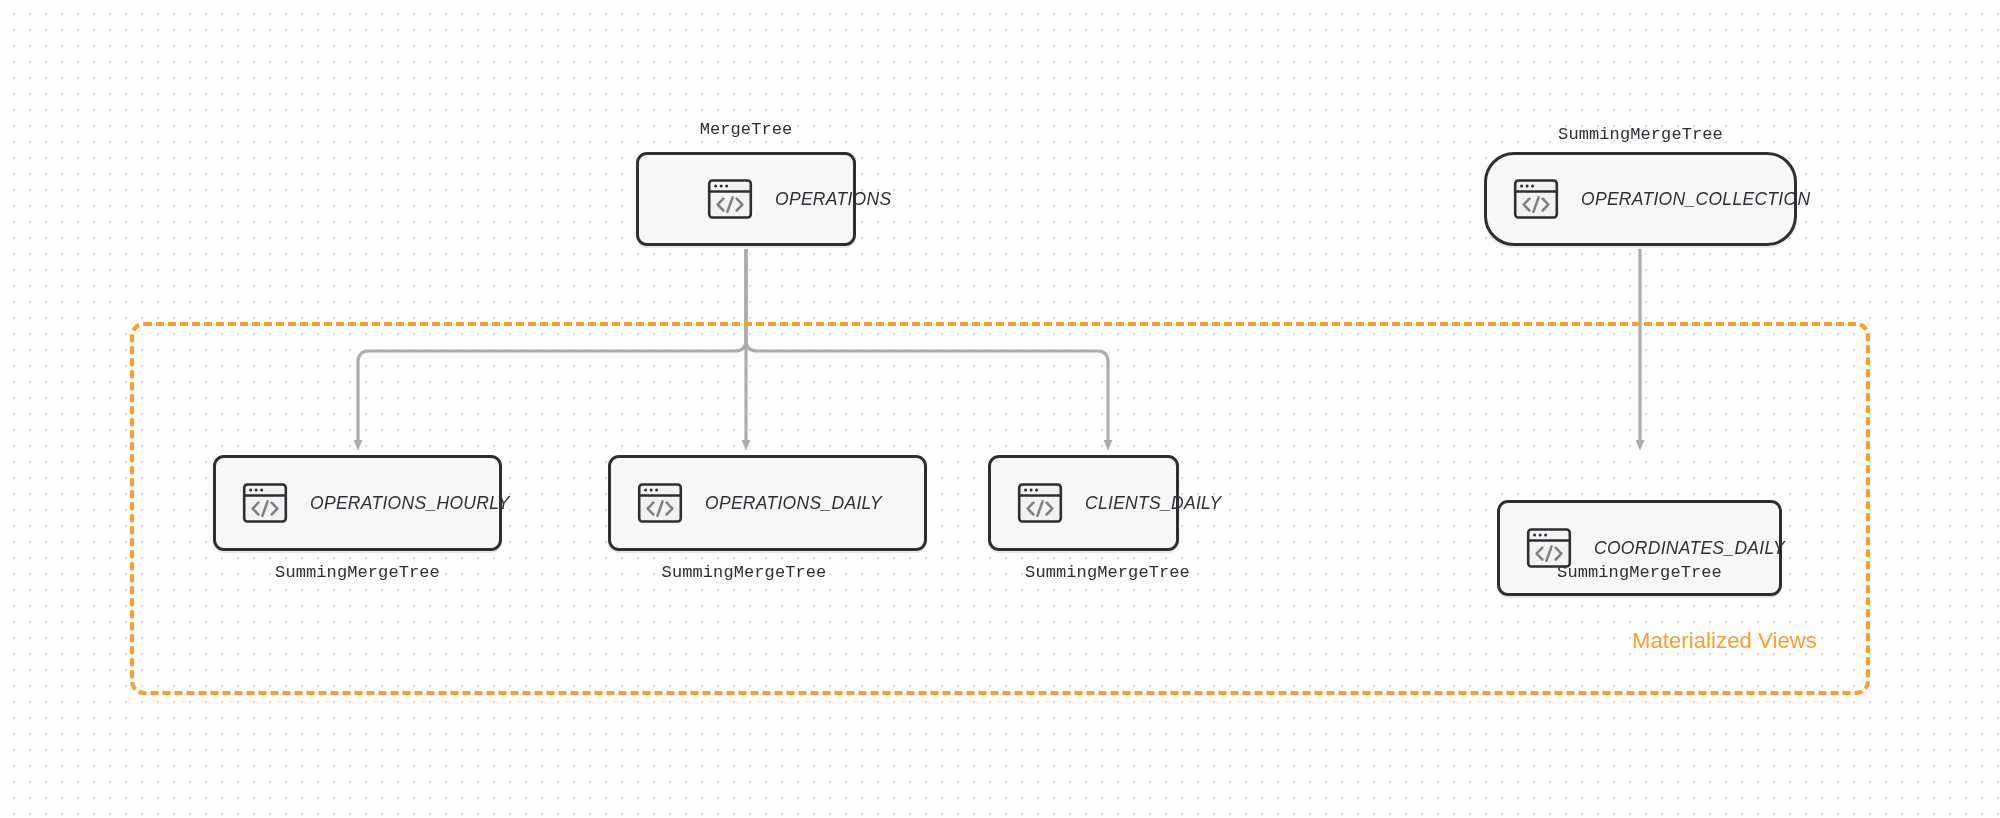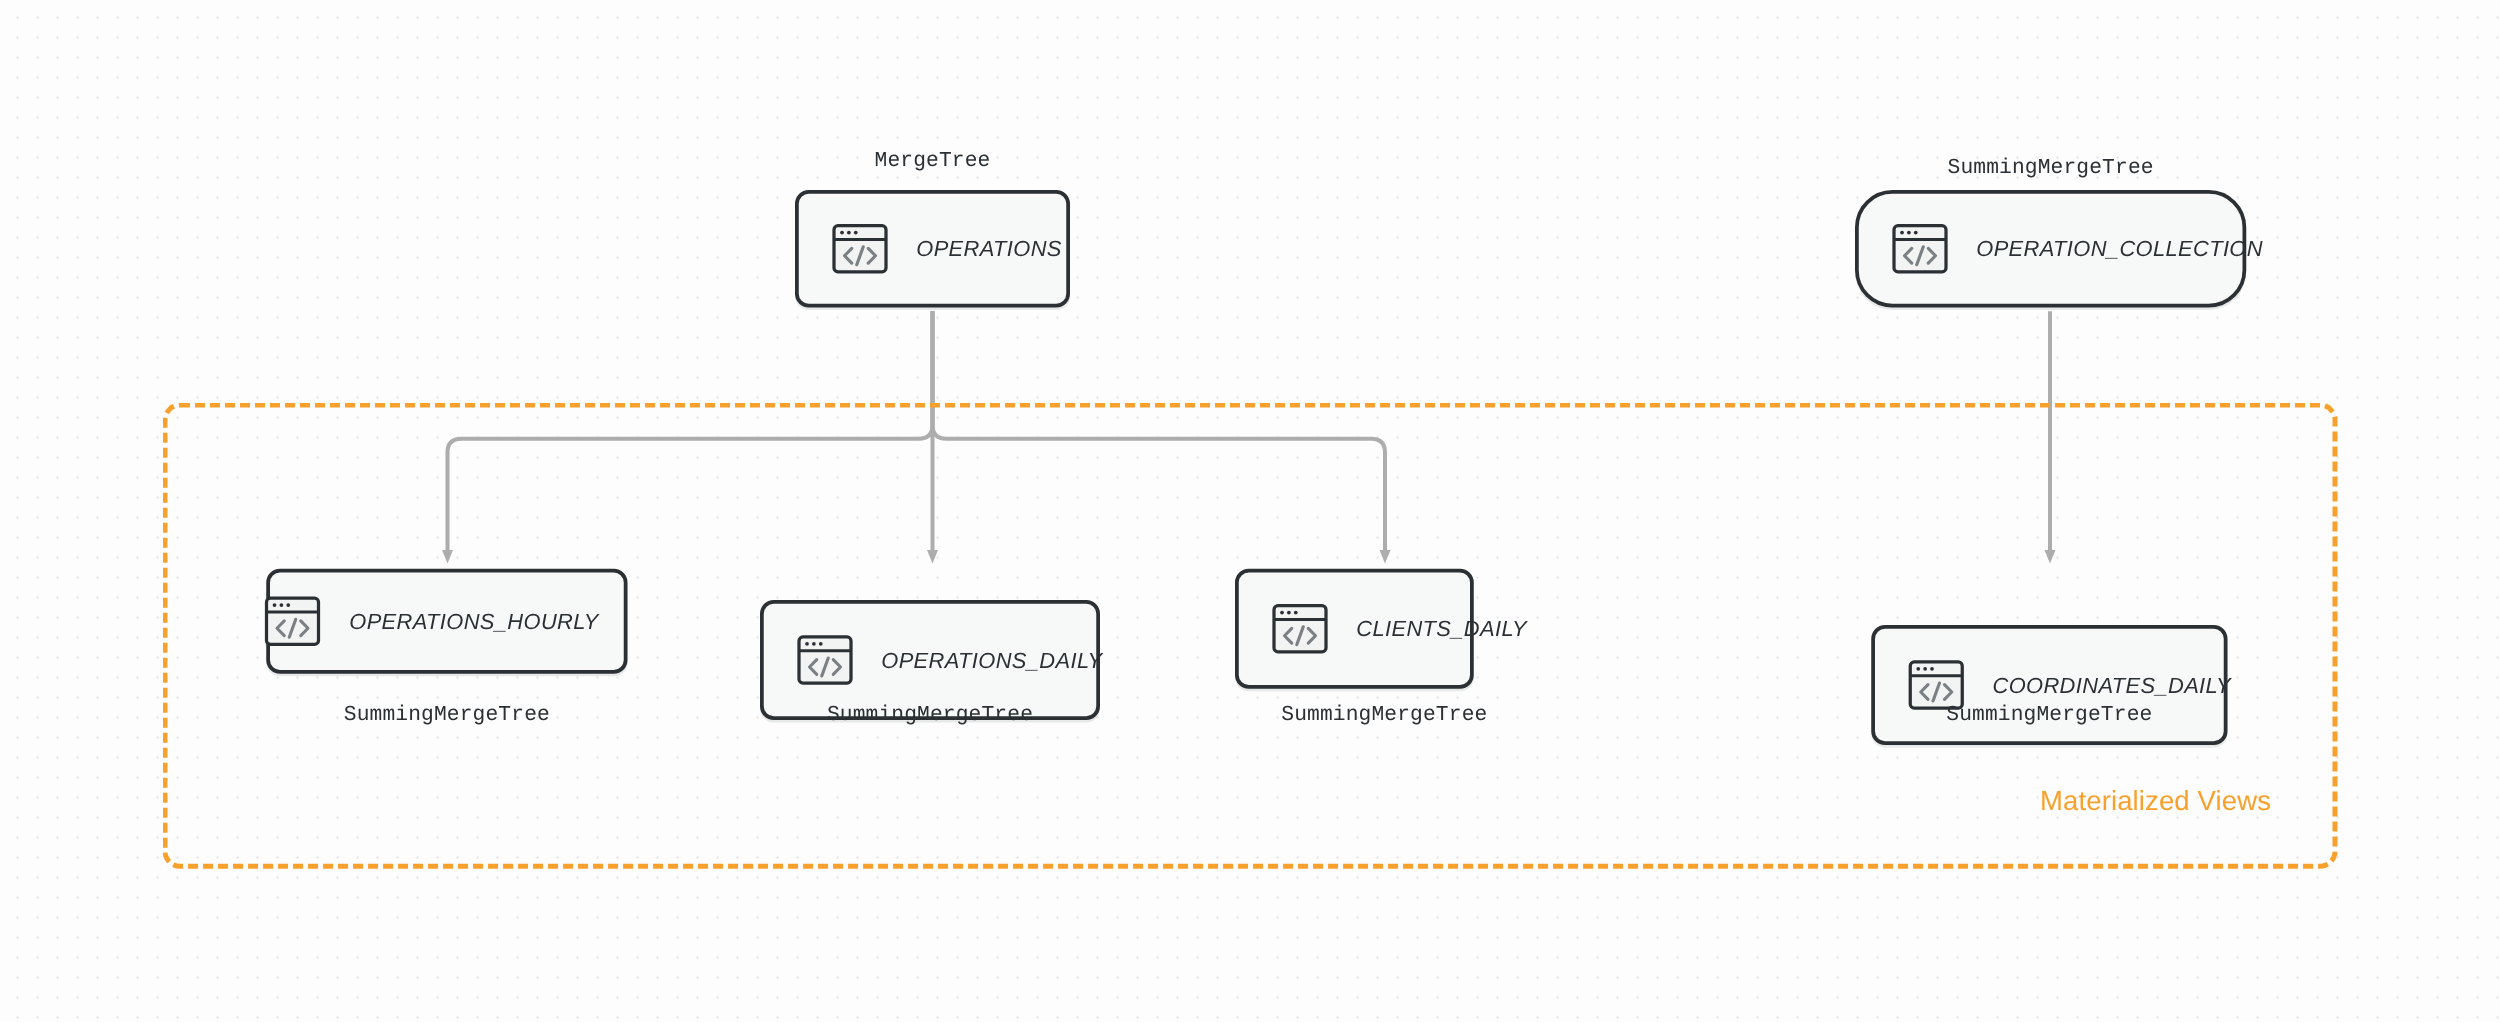--- a/index.html
+++ b/index.html
@@ -101,21 +101,21 @@
 
     <path d="M746,249 L746,340 Q746,351 757,351 L1097,351 Q1108,351 1108,362 L1108,441" fill="none" stroke="#adadad" stroke-width="3.2" stroke-linejoin="round" marker-end="url(#arrowhead)"></path>
 
     <path d="M1640,249 L1640,441" fill="none" stroke="#adadad" stroke-width="3.2" marker-end="url(#arrowhead)"></path>
   </svg>
 
   <div class="mv-group" style="left:130px; top:322px; width:1740px; height:373px;"></div>
   <div class="mv-group-label" style="left:1632px; top:628px;">Materialized Views</div>
 
   <div class="engine-caption" style="left:636px; top:120px; width:220px;">MergeTree</div>
-  <div class="node" style="left:636px; top:152px; width:220px; height:94px;">
+  <div class="node" style="left:636px; top:152px; width:220px; height:94px;padding-left:42px;">
     <svg class="node-icon" viewBox="0 0 46 46" xmlns="http://www.w3.org/2000/svg">
       <rect x="2.2" y="4.5" width="41.6" height="37" rx="3.2" fill="#f2f3f3" stroke="#2b3034" stroke-width="2.6"></rect>
       <path d="M2.2,15.5 H43.8" stroke="#2b3034" stroke-width="2.4"></path>
       <circle cx="8.6" cy="10" r="1.5" fill="#2b3034"></circle>
       <circle cx="14.1" cy="10" r="1.5" fill="#2b3034"></circle>
       <circle cx="19.6" cy="10" r="1.5" fill="#2b3034"></circle>
       <path d="M16.4,22.7 L10.6,28.6 L16.4,34.5" fill="none" stroke="#7b8084" stroke-width="2.5" stroke-linecap="round" stroke-linejoin="round"></path>
       <path d="M29.6,22.7 L35.4,28.6 L29.6,34.5" fill="none" stroke="#7b8084" stroke-width="2.5" stroke-linecap="round" stroke-linejoin="round"></path>
       <path d="M25.6,21.4 L20.4,35.8" fill="none" stroke="#7b8084" stroke-width="2.5" stroke-linecap="round"></path>
     </svg>
@@ -130,36 +130,36 @@
       <circle cx="8.6" cy="10" r="1.5" fill="#2b3034"></circle>
       <circle cx="14.1" cy="10" r="1.5" fill="#2b3034"></circle>
       <circle cx="19.6" cy="10" r="1.5" fill="#2b3034"></circle>
       <path d="M16.4,22.7 L10.6,28.6 L16.4,34.5" fill="none" stroke="#7b8084" stroke-width="2.5" stroke-linecap="round" stroke-linejoin="round"></path>
       <path d="M29.6,22.7 L35.4,28.6 L29.6,34.5" fill="none" stroke="#7b8084" stroke-width="2.5" stroke-linecap="round" stroke-linejoin="round"></path>
       <path d="M25.6,21.4 L20.4,35.8" fill="none" stroke="#7b8084" stroke-width="2.5" stroke-linecap="round"></path>
     </svg>
     <span class="node-label">OPERATION_COLLECTION</span>
   </div>
 
-  <div class="node" style="left:213px; top:455px; width:289px; height:84px;justify-content:flex-end;">
+  <div class="node" style="left:213px; top:455px; width:289px; height:96px;">
     <svg class="node-icon" viewBox="0 0 46 46" xmlns="http://www.w3.org/2000/svg">
       <rect x="2.2" y="4.5" width="41.6" height="37" rx="3.2" fill="#f2f3f3" stroke="#2b3034" stroke-width="2.6"></rect>
       <path d="M2.2,15.5 H43.8" stroke="#2b3034" stroke-width="2.4"></path>
       <circle cx="8.6" cy="10" r="1.5" fill="#2b3034"></circle>
       <circle cx="14.1" cy="10" r="1.5" fill="#2b3034"></circle>
       <circle cx="19.6" cy="10" r="1.5" fill="#2b3034"></circle>
       <path d="M16.4,22.7 L10.6,28.6 L16.4,34.5" fill="none" stroke="#7b8084" stroke-width="2.5" stroke-linecap="round" stroke-linejoin="round"></path>
       <path d="M29.6,22.7 L35.4,28.6 L29.6,34.5" fill="none" stroke="#7b8084" stroke-width="2.5" stroke-linecap="round" stroke-linejoin="round"></path>
       <path d="M25.6,21.4 L20.4,35.8" fill="none" stroke="#7b8084" stroke-width="2.5" stroke-linecap="round"></path>
     </svg>
     <span class="node-label">OPERATIONS_HOURLY</span>
   </div>
   <div class="engine-caption" style="left:213px; top:563px; width:289px;">SummingMergeTree</div>
 
-  <div class="node" style="left:608px; top:455px; width:272px; height:96px;margin-top:25px;">
+  <div class="node" style="left:608px; top:455px; width:319px; height:96px;">
     <svg class="node-icon" viewBox="0 0 46 46" xmlns="http://www.w3.org/2000/svg">
       <rect x="2.2" y="4.5" width="41.6" height="37" rx="3.2" fill="#f2f3f3" stroke="#2b3034" stroke-width="2.6"></rect>
       <path d="M2.2,15.5 H43.8" stroke="#2b3034" stroke-width="2.4"></path>
       <circle cx="8.6" cy="10" r="1.5" fill="#2b3034"></circle>
       <circle cx="14.1" cy="10" r="1.5" fill="#2b3034"></circle>
       <circle cx="19.6" cy="10" r="1.5" fill="#2b3034"></circle>
       <path d="M16.4,22.7 L10.6,28.6 L16.4,34.5" fill="none" stroke="#7b8084" stroke-width="2.5" stroke-linecap="round" stroke-linejoin="round"></path>
       <path d="M29.6,22.7 L35.4,28.6 L29.6,34.5" fill="none" stroke="#7b8084" stroke-width="2.5" stroke-linecap="round" stroke-linejoin="round"></path>
       <path d="M25.6,21.4 L20.4,35.8" fill="none" stroke="#7b8084" stroke-width="2.5" stroke-linecap="round"></path>
     </svg>

